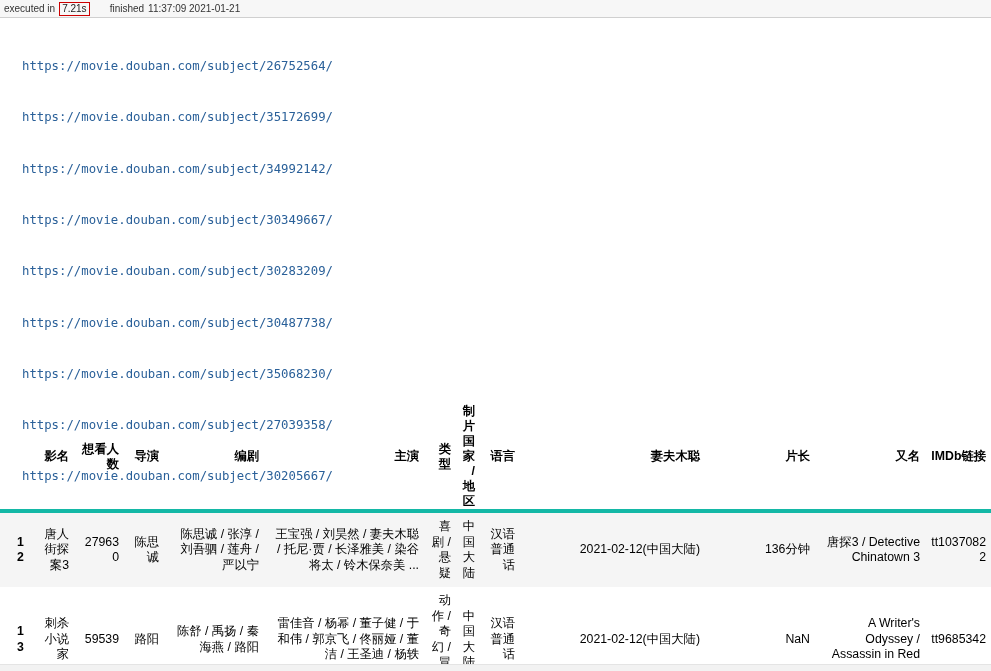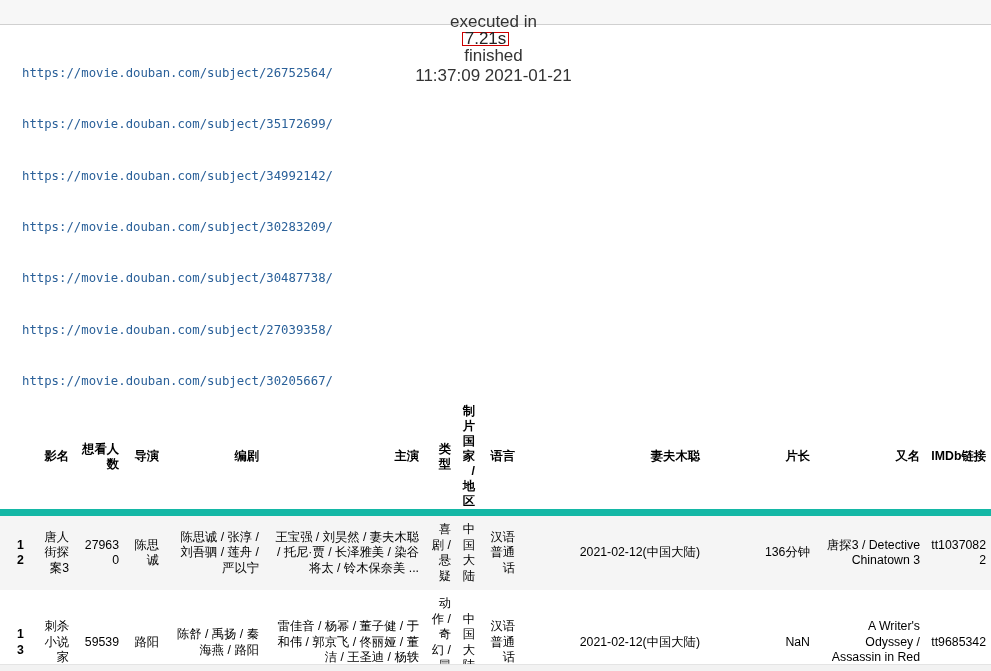--- a/index.html
+++ b/index.html
@@ -16,26 +16,25 @@
   }
 
   
   .exec-bar {
     height: 18px;
     box-sizing: border-box;
     background: #f7f7f7;
     border-bottom: 1px solid #d0d0d0;
     display: flex;
     align-items: center;
-    padding: 12px 4px;
-    font-size: 17px;
+    padding: 2px 4px;
+    font-size: 10px;
     color: #333333;
     white-space: nowrap;
     letter-spacing: 0;
-    flex-direction: column;
   }
   .exec-bar .seg { margin-right: 4px; }
   .exec-time {
     border: 1px solid #cc0000;
     color: #222222;
     padding: 0 2px;
     line-height: 12px;
     margin-right: 20px;
   }
 
@@ -63,21 +62,21 @@
     table-layout: fixed;
     font-size: 12.3px;
   }
   table.dataframe thead th {
     vertical-align: middle;
     text-align: right;
     font-weight: bold;
     padding: 0 5px 0 5px;
     height: 96px;
     border: none;
-    border-bottom: 7px solid #14b8a6;
+    border-bottom: 4px solid #14b8a6;
     line-height: 15px;
     word-wrap: break-word;
     overflow-wrap: break-word;
   }
   table.dataframe tbody td,
   table.dataframe tbody th {
     vertical-align: middle;
     text-align: right;
     padding: 6px 5px;
     border: none;
@@ -125,22 +124,24 @@
   <span class="seg">executed in</span>
   <span class="exec-time">7.21s</span>
   <span class="seg">finished</span>
   <span class="seg">11:37:09 2021-01-21</span>
 </div>
 
 <div class="stdout">
   <div class="line">https://movie.douban.com/subject/26752564/</div>
   <div class="line">https://movie.douban.com/subject/35172699/</div>
   <div class="line">https://movie.douban.com/subject/34992142/</div>
+  <div class="line">https://movie.douban.com/subject/30349667/</div>
   <div class="line">https://movie.douban.com/subject/30283209/</div>
   <div class="line">https://movie.douban.com/subject/30487738/</div>
+  <div class="line">https://movie.douban.com/subject/35068230/</div>
   <div class="line">https://movie.douban.com/subject/27039358/</div>
   <div class="line">https://movie.douban.com/subject/30205667/</div>
   
   
   
   
   
   
   
   

